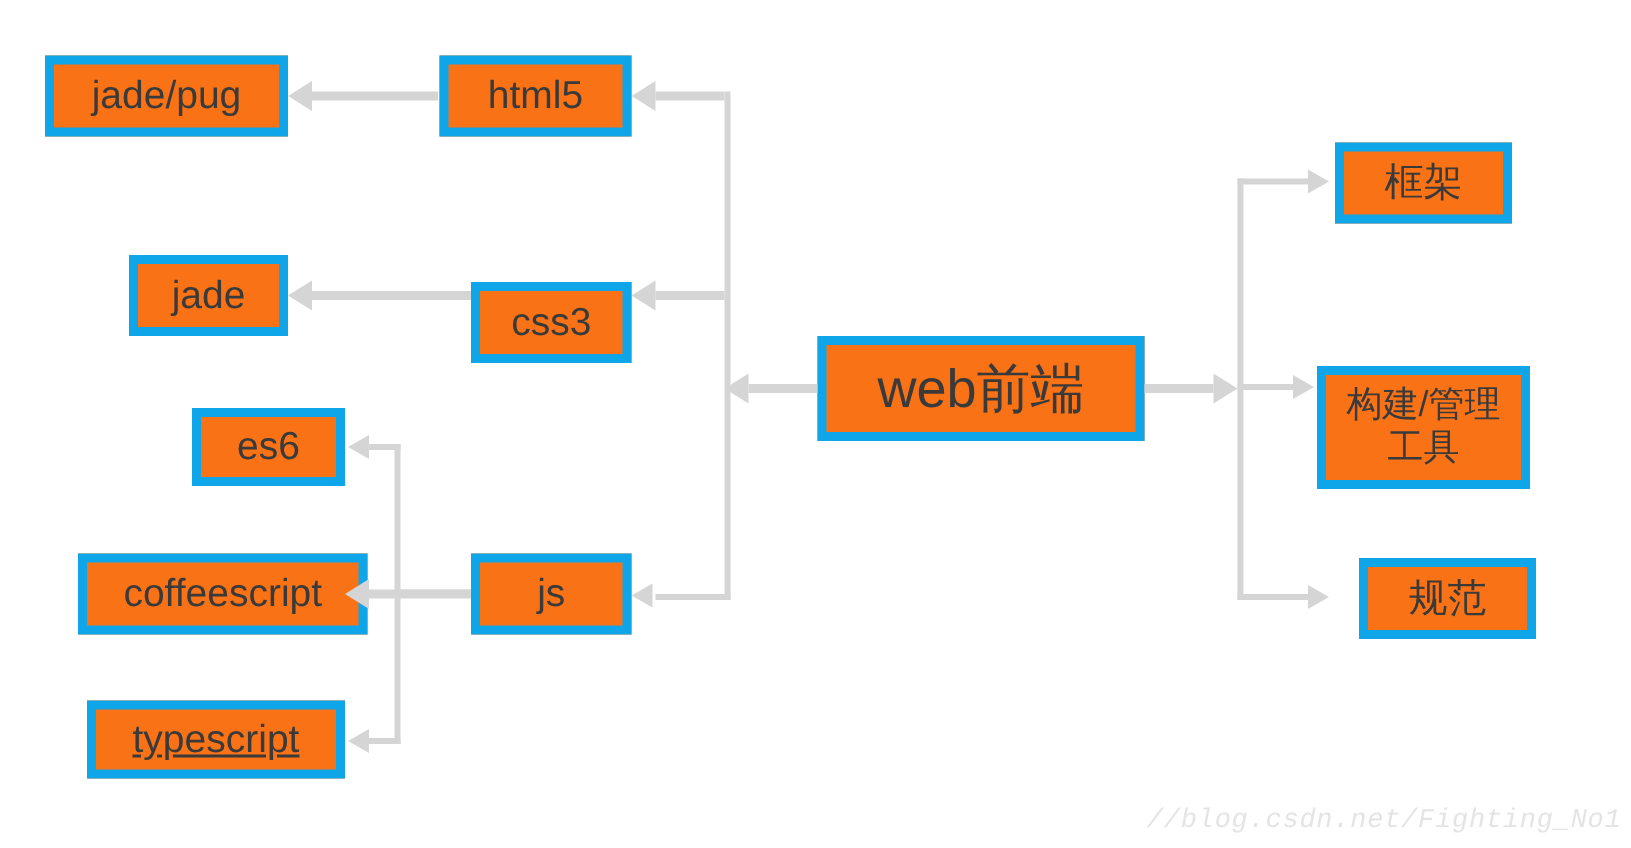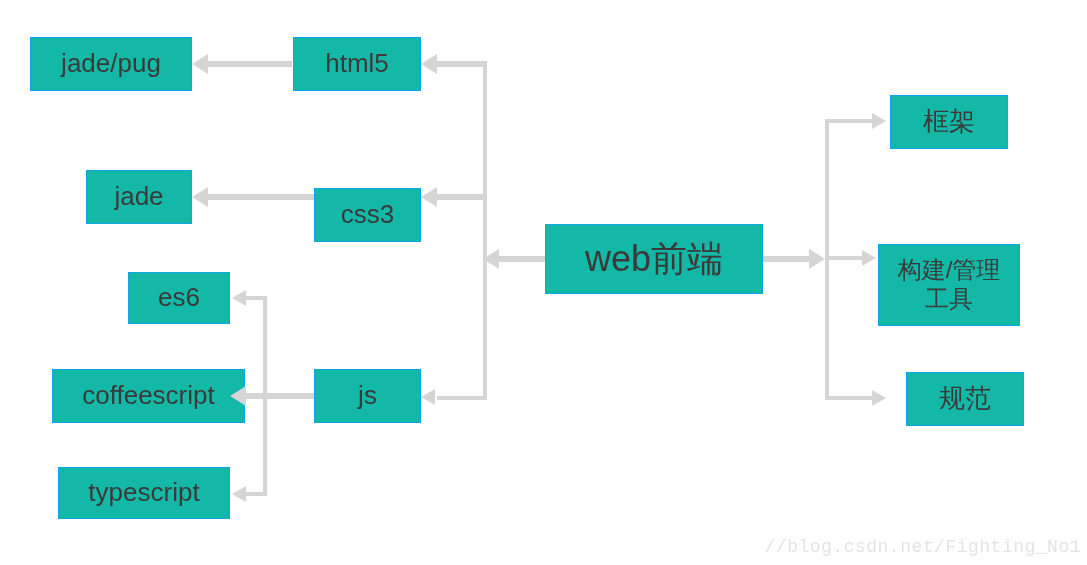--- a/index.html
+++ b/index.html
@@ -8,22 +8,22 @@
     padding: 0;
     width: 1087px;
     height: 565px;
     background: #ffffff;
     font-family: "Microsoft YaHei", "PingFang SC", Arial, sans-serif;
     position: relative;
     overflow: hidden;
   }
   .node {
     position: absolute;
-    border: 1px solid #0ea5e9;
-    background: #14b8a6;
+    border: 6px solid #0ea5e9;
+    background: #f97316;
     display: flex;
     align-items: center;
     justify-content: center;
     text-align: center;
     color: #3a3a3a;
     padding: 0 8px;
     line-height: 1.2;
   }
   .arrow-line-h {
     position: absolute;
@@ -46,20 +46,21 @@
   }
   .thin-line {
     position: absolute;
     background: #d5d5d5;
   }
   .watermark {
     position: absolute;
     right: 6px;
     bottom: 8px;
     font-family: "Courier New", monospace;
+    font-style: italic;
     color: #e4e4e4;
     font-size: 18px;
     letter-spacing: 0.5px;
     margin-left: 19px;
   }
 </style>
 </head>
 <body>
 
 <div class="node" style="left:545px; top:224px; width:218px; height:70px; font-size:36px;">web前端</div>
@@ -71,21 +72,21 @@
 <div class="node" style="left:314px; top:369px; width:107px; height:54px; font-size:26px;">js</div>
 
 <div class="node" style="left:30px; top:37px; width:162px; height:54px; font-size:26px;">jade/pug</div>
 
 <div class="node" style="left:86px; top:170px; width:106px; height:54px; font-size:26px;">jade</div>
 
 <div class="node" style="left:128px; top:272px; width:102px; height:52px; font-size:26px;">es6</div>
 
 <div class="node" style="left:37px; top:369px; width:193px; height:54px; font-size:26px;margin-left:15px;">coffeescript</div>
 
-<div class="node" style="left:58px; top:467px; width:172px; height:52px; font-size:26px;">typescript</div>
+<div class="node" style="left:58px; top:467px; width:172px; height:52px; font-size:26px;text-decoration:underline;">typescript</div>
 
 <div class="node" style="left:890px; top:95px; width:118px; height:54px; font-size:26px;">框架</div>
 
 <div class="node" style="left:878px; top:218px; width:142px; height:82px; font-size:24px;margin-top:26px;">构建/管理工具</div>
 
 <div class="node" style="left:890px; top:372px; width:118px; height:54px; font-size:26px;margin-left:16px;">规范</div>
 
 <div class="arrow-line-h" style="left:499px; top:256px; width:46px;"></div>
 <div class="arrow-head-left" style="left:483px; top:249px;"></div>
 

